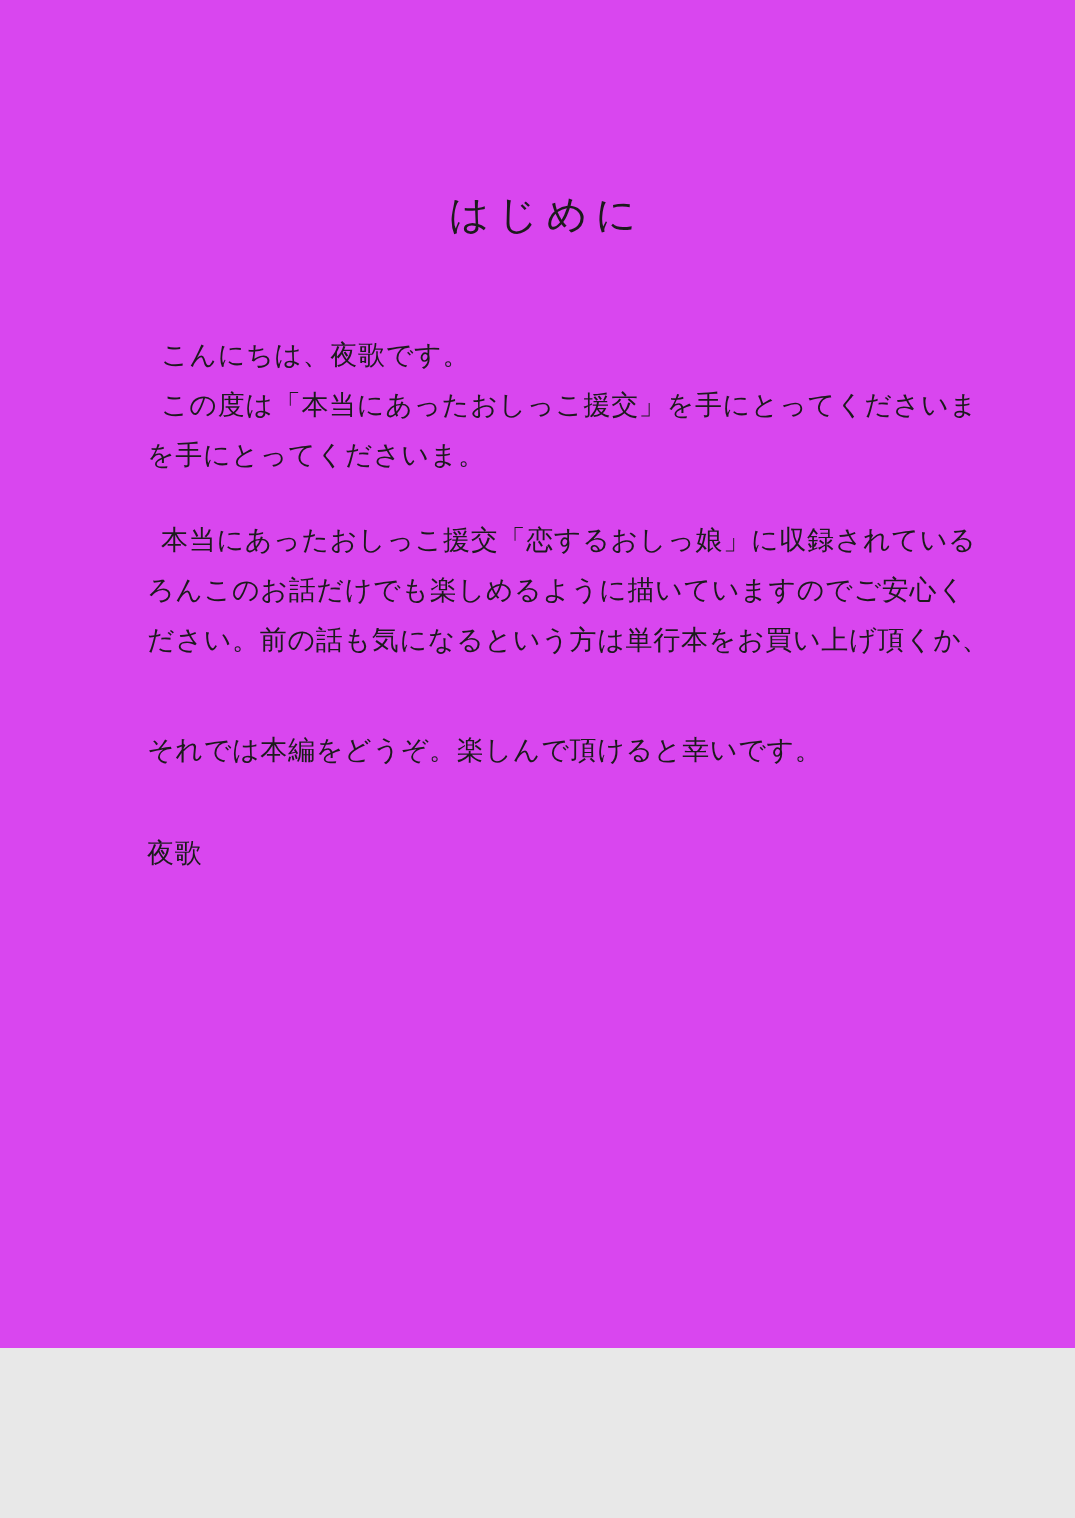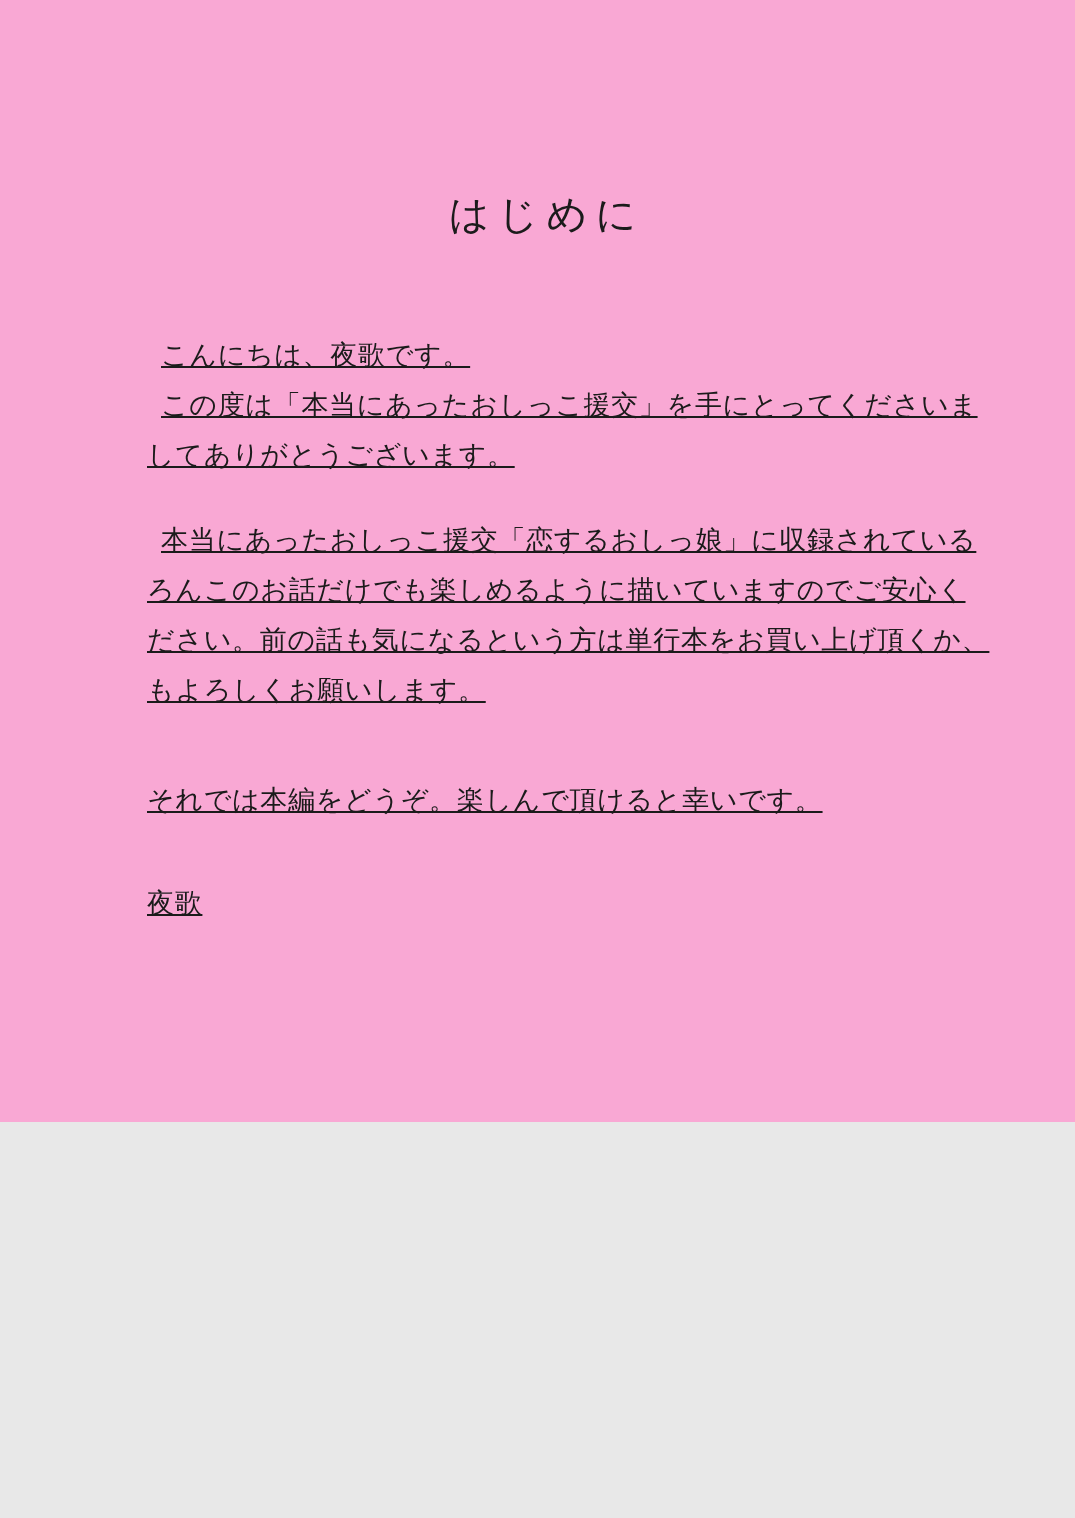--- a/index.html
+++ b/index.html
@@ -3,23 +3,23 @@
 <meta charset="utf-8">
 <style>
   html, body {
     margin: 0;
     padding: 0;
     background: #e8e8e8;
   }
   .page {
     position: relative;
     width: 1075px;
-    height: 1122px;
+    height: 1348px;
     margin: 0 auto;
-    background: #f9a8d4;
+    background: #d946ef;
     color: #1b1b1b;
     font-family: "Liberation Serif", "DejaVu Serif", serif;
     overflow: hidden;
   }
   .title {
     margin: 0;
     padding-top: 191px;
     text-align: center;
     font-size: 40px;
     font-weight: 500;
@@ -28,21 +28,20 @@
     transform: translateX(9px);
     white-space: nowrap;
   }
   .body-text {
     position: absolute;
     left: 147px;
     top: 330px;
     width: 816px;
     font-size: 27px;
     letter-spacing: 0.7px;
-    text-decoration: underline;
   }
   .line {
     height: 50px;
     line-height: 50px;
     white-space: nowrap;
   }
   .para { margin: 0; }
   .para-2 { margin-top: 35px; }
   .para-3 { margin-top: 60px; }
   .indent { padding-left: 14px; }
@@ -70,28 +69,27 @@
   <h1 class="title">はじめに</h1>
 
   <div class="body-text">
 
     <div class="para para-0">
       <div class="line indent">こんにちは、夜歌です。</div>
     </div>
 
     <div class="para para-1">
       <div class="line indent">この度は「本当にあったおしっこ援交」を手にとってくださいま</div>
-      <div class="line">してありがとうございます。</div>
+      <div class="line">を手にとってくださいま。</div>
     </div>
 
     <div class="para para-2">
       <div class="line indent">本当にあったおしっこ援交「恋するおしっ娘」に収録されている</div>
       <div class="line">ろんこのお話だけでも楽しめるように描いていますのでご安心く</div>
       <div class="line">ださい。前の話も気になるという方は単行本をお買い上げ頂くか、</div>
-      <div class="line">もよろしくお願いします。</div>
     </div>
 
     <div class="para para-3">
       <div class="line">それでは本編をどうぞ。楽しんで頂けると幸いです。</div>
     </div>
 
     <div class="signature-row">夜歌</div>
 
   </div>
 

